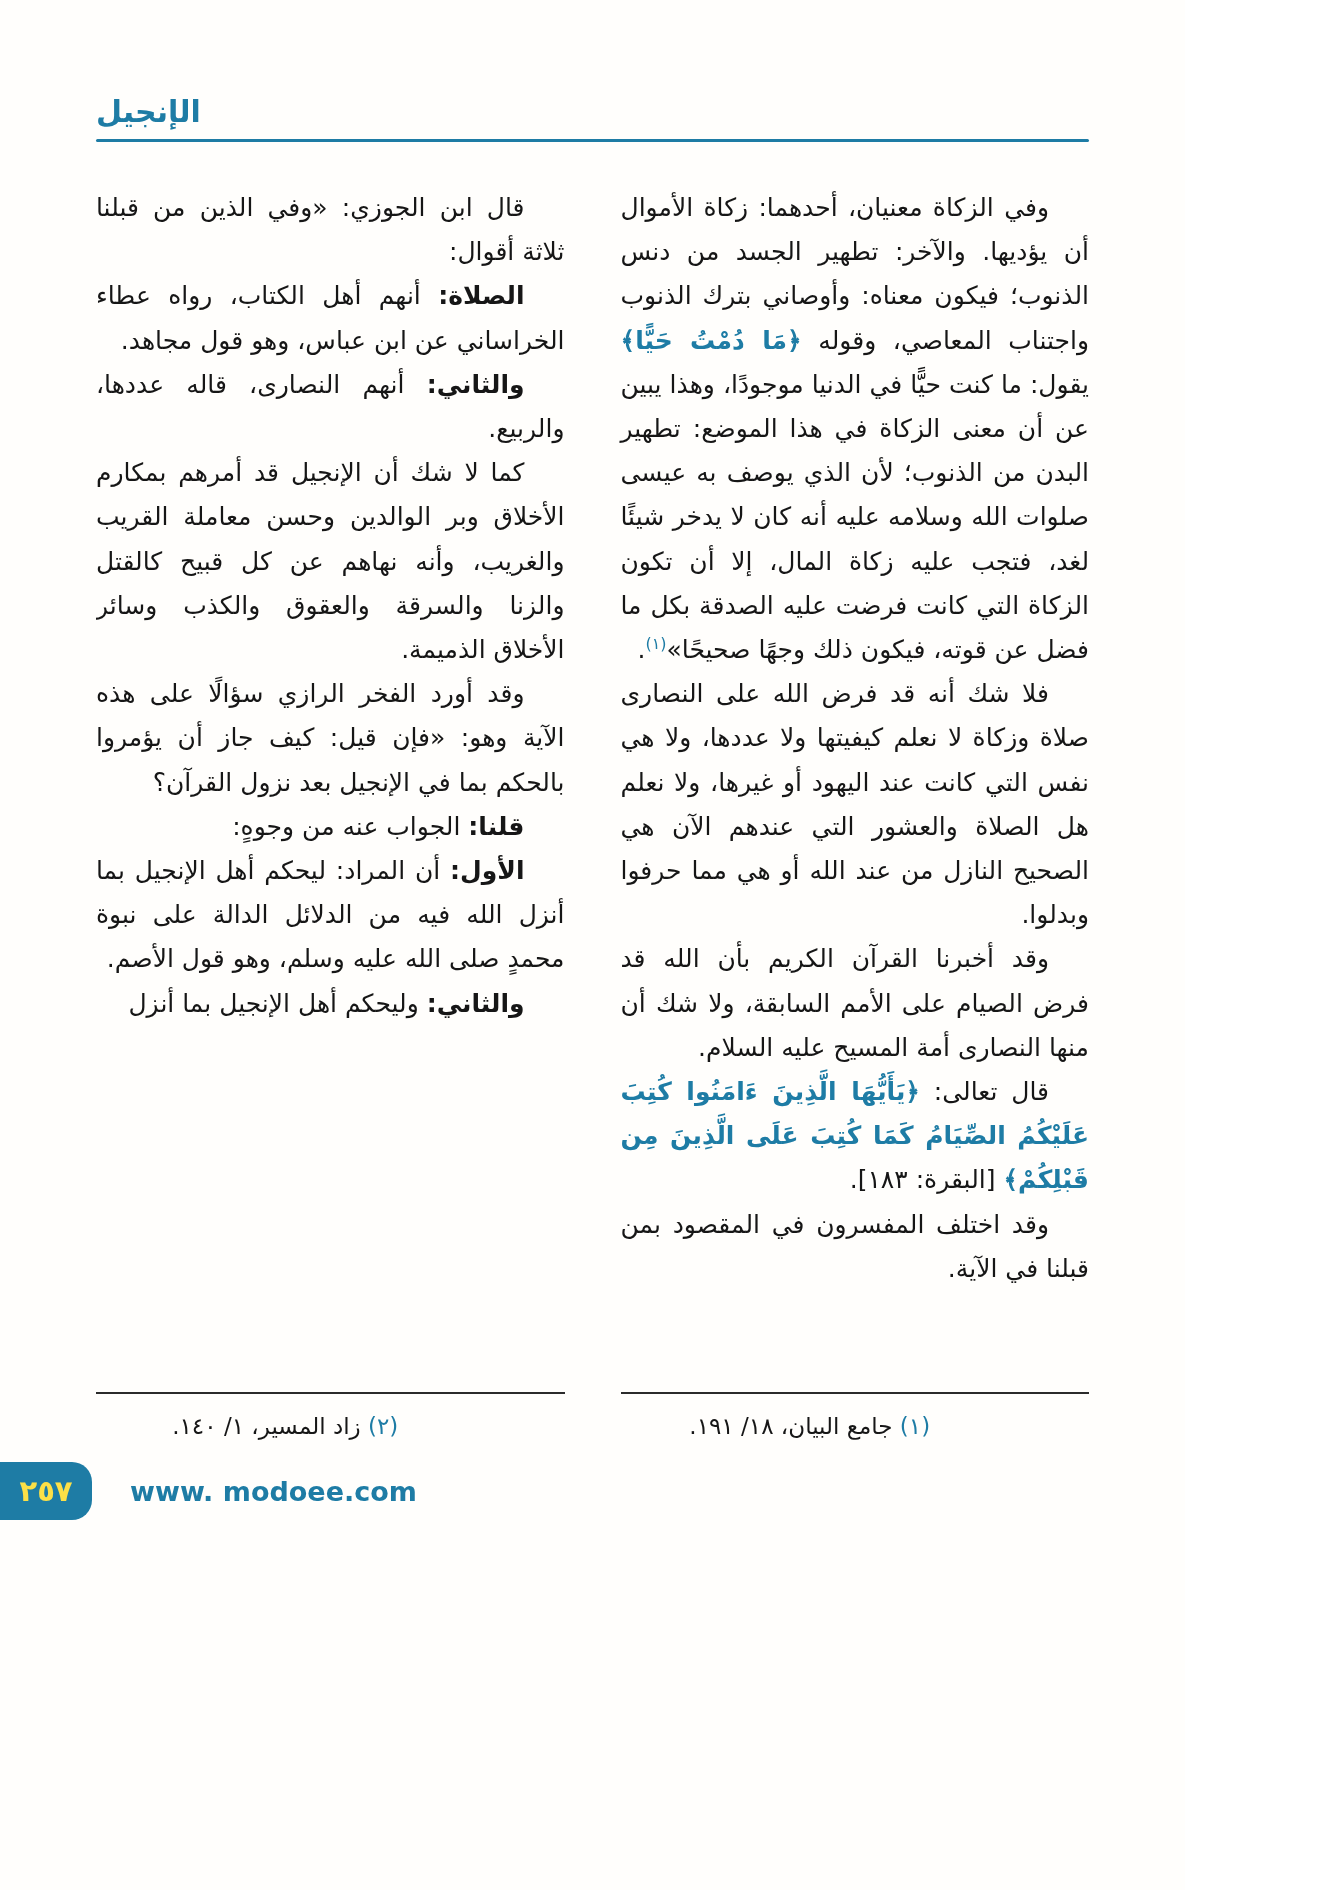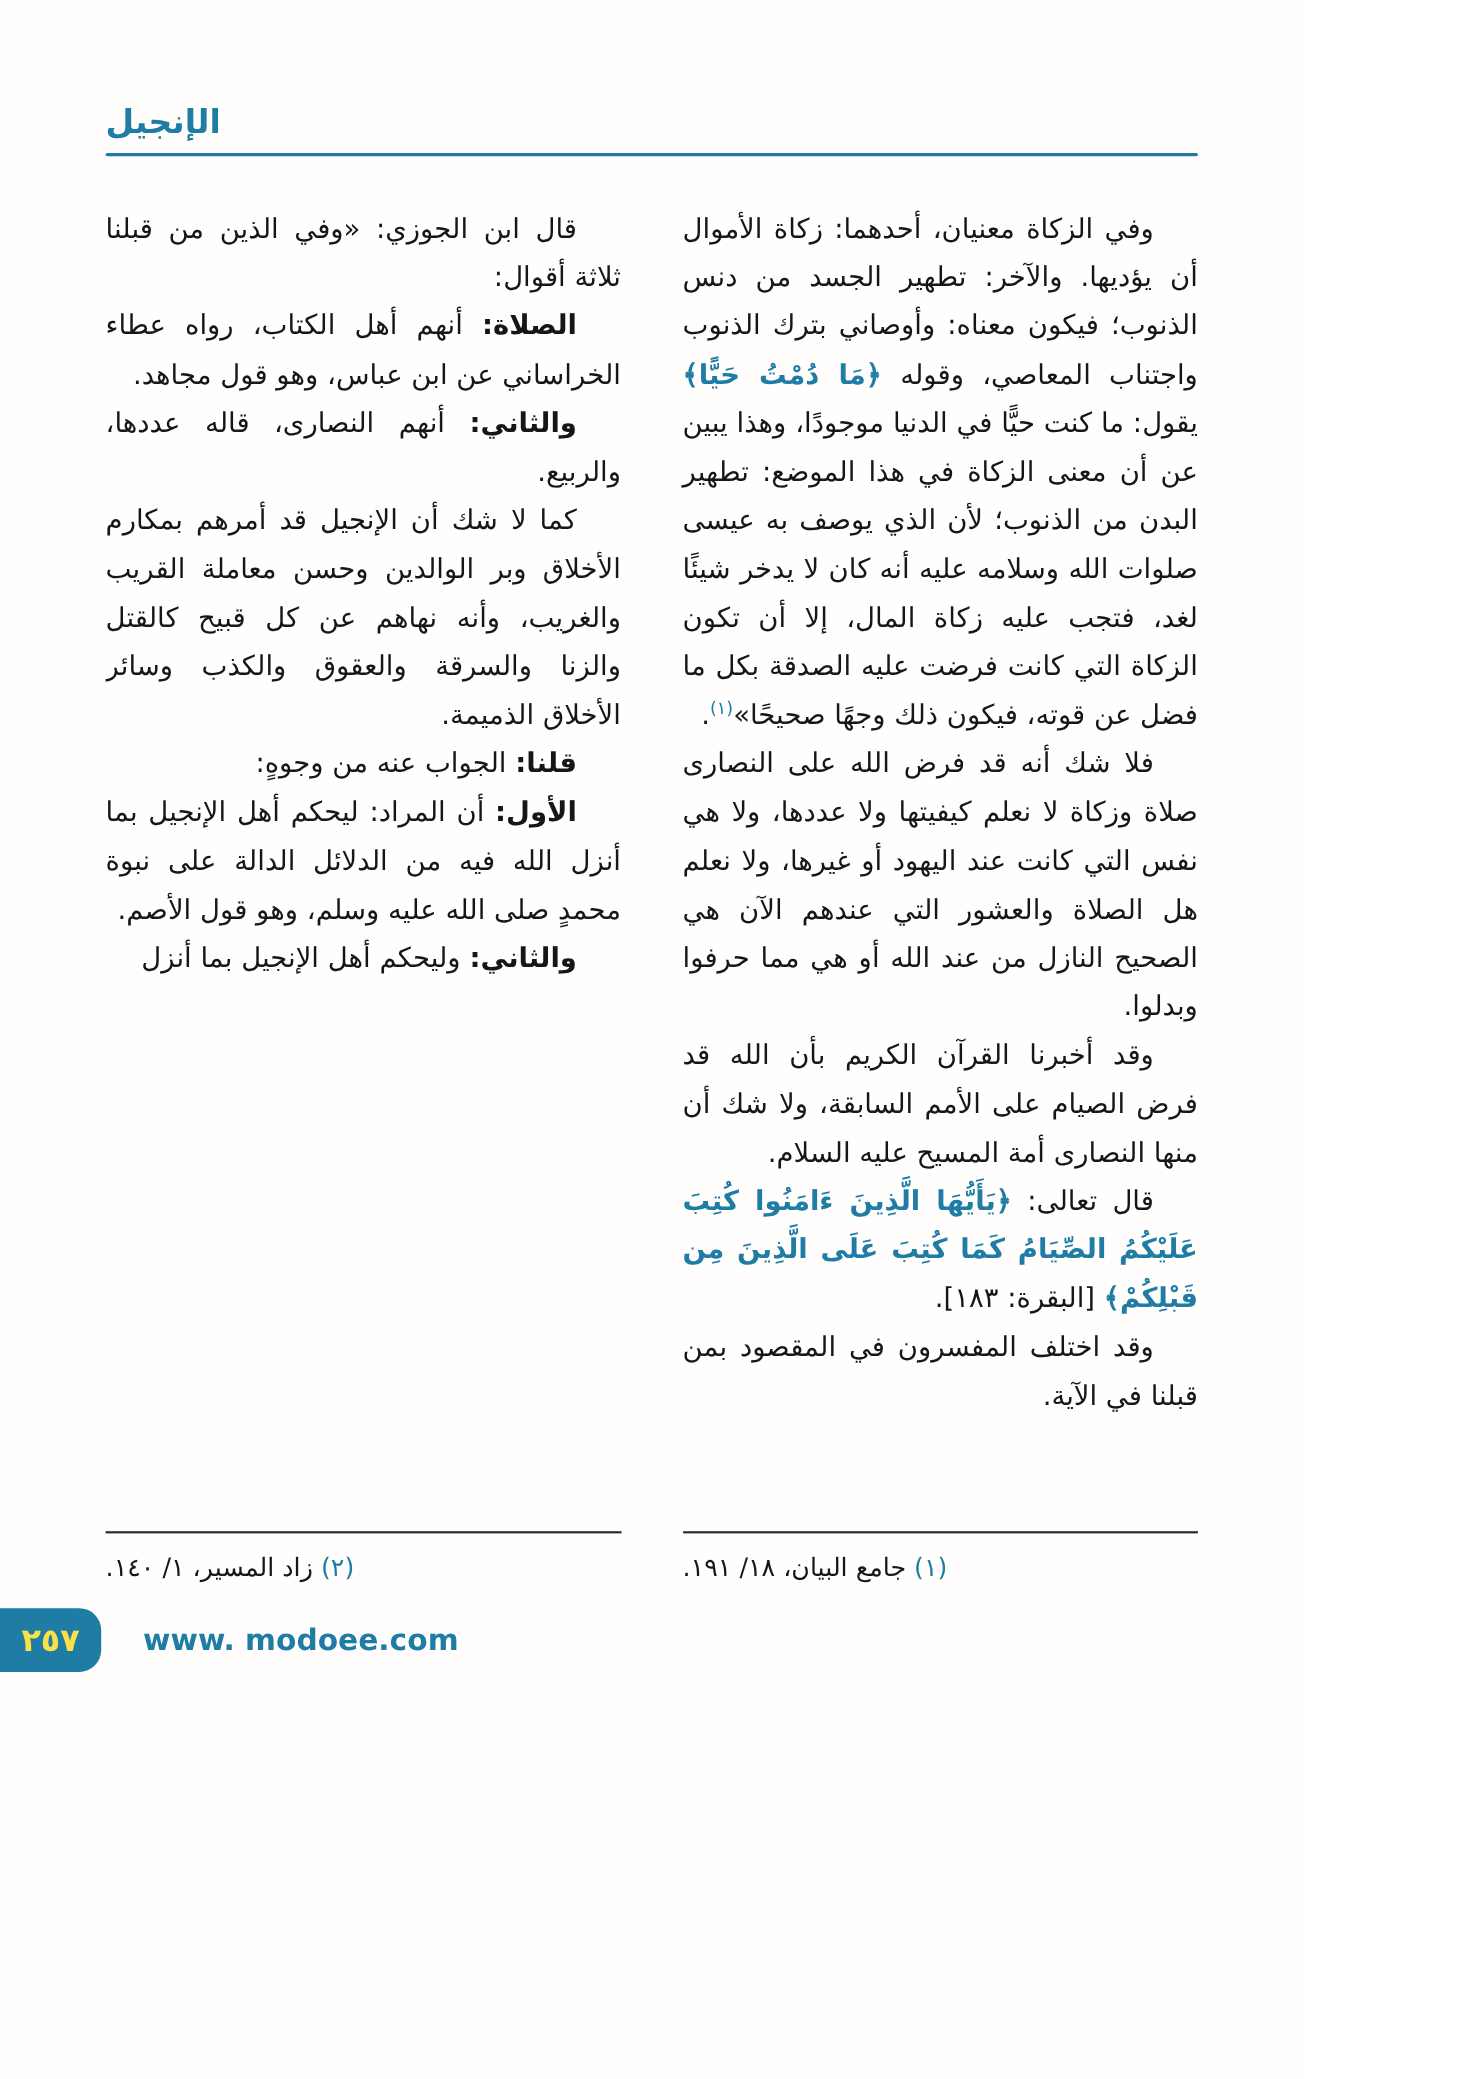--- a/index.html
+++ b/index.html
@@ -54,21 +54,21 @@
   
   .footnotes{
     position:absolute;top:1392px;right:96px;left:96px;
     display:flex;gap:56px;
     font-size:23px;
   }
   .footnote{
     width:545px;
     border-top:2px solid #2b2b2b;
     padding-top:14px;
-    text-align:left;
+    text-align:center;
     padding-right:90px;
     box-sizing:border-box;
     line-height:36px;
   }
   .fn-marker{color:var(--accent);}
 
   
   .page-badge{
     position:absolute;left:0;top:1462px;
     width:92px;height:58px;
@@ -123,20 +123,23 @@
       <p class="para">
         <span class="seg-bold">الصلاة:</span><span> أنهم أهل الكتاب، رواه عطاء الخراساني عن ابن عباس، وهو قول مجاهد.</span>
       </p>
       <p class="para">
         <span class="seg-bold">والثاني:</span><span> أنهم النصارى، قاله عددها، والربيع.</span>
       </p>
       <p class="para">
         <span>كما لا شك أن الإنجيل قد أمرهم بمكارم الأخلاق وبر الوالدين وحسن معاملة القريب والغريب، وأنه نهاهم عن كل قبيح كالقتل والزنا والسرقة والعقوق والكذب وسائر الأخلاق الذميمة.</span>
       </p>
       <p class="para">
+        <span>وقد أورد الفخر الرازي سؤالًا على هذه الآية وهو: «فإن قيل: كيف جاز أن يؤمروا بالحكم بما في الإنجيل بعد نزول القرآن؟</span>
+      </p>
+      <p class="para">
         <span class="seg-bold">قلنا:</span><span> الجواب عنه من وجوهٍ:</span>
       </p>
       <p class="para">
         <span class="seg-bold">الأول:</span><span> أن المراد: ليحكم أهل الإنجيل بما أنزل الله فيه من الدلائل الدالة على نبوة محمدٍ صلى الله عليه وسلم، وهو قول الأصم.</span>
       </p>
       <p class="para">
         <span class="seg-bold">والثاني:</span><span> وليحكم أهل الإنجيل بما أنزل</span>
       </p>
     </section>
   </div>

